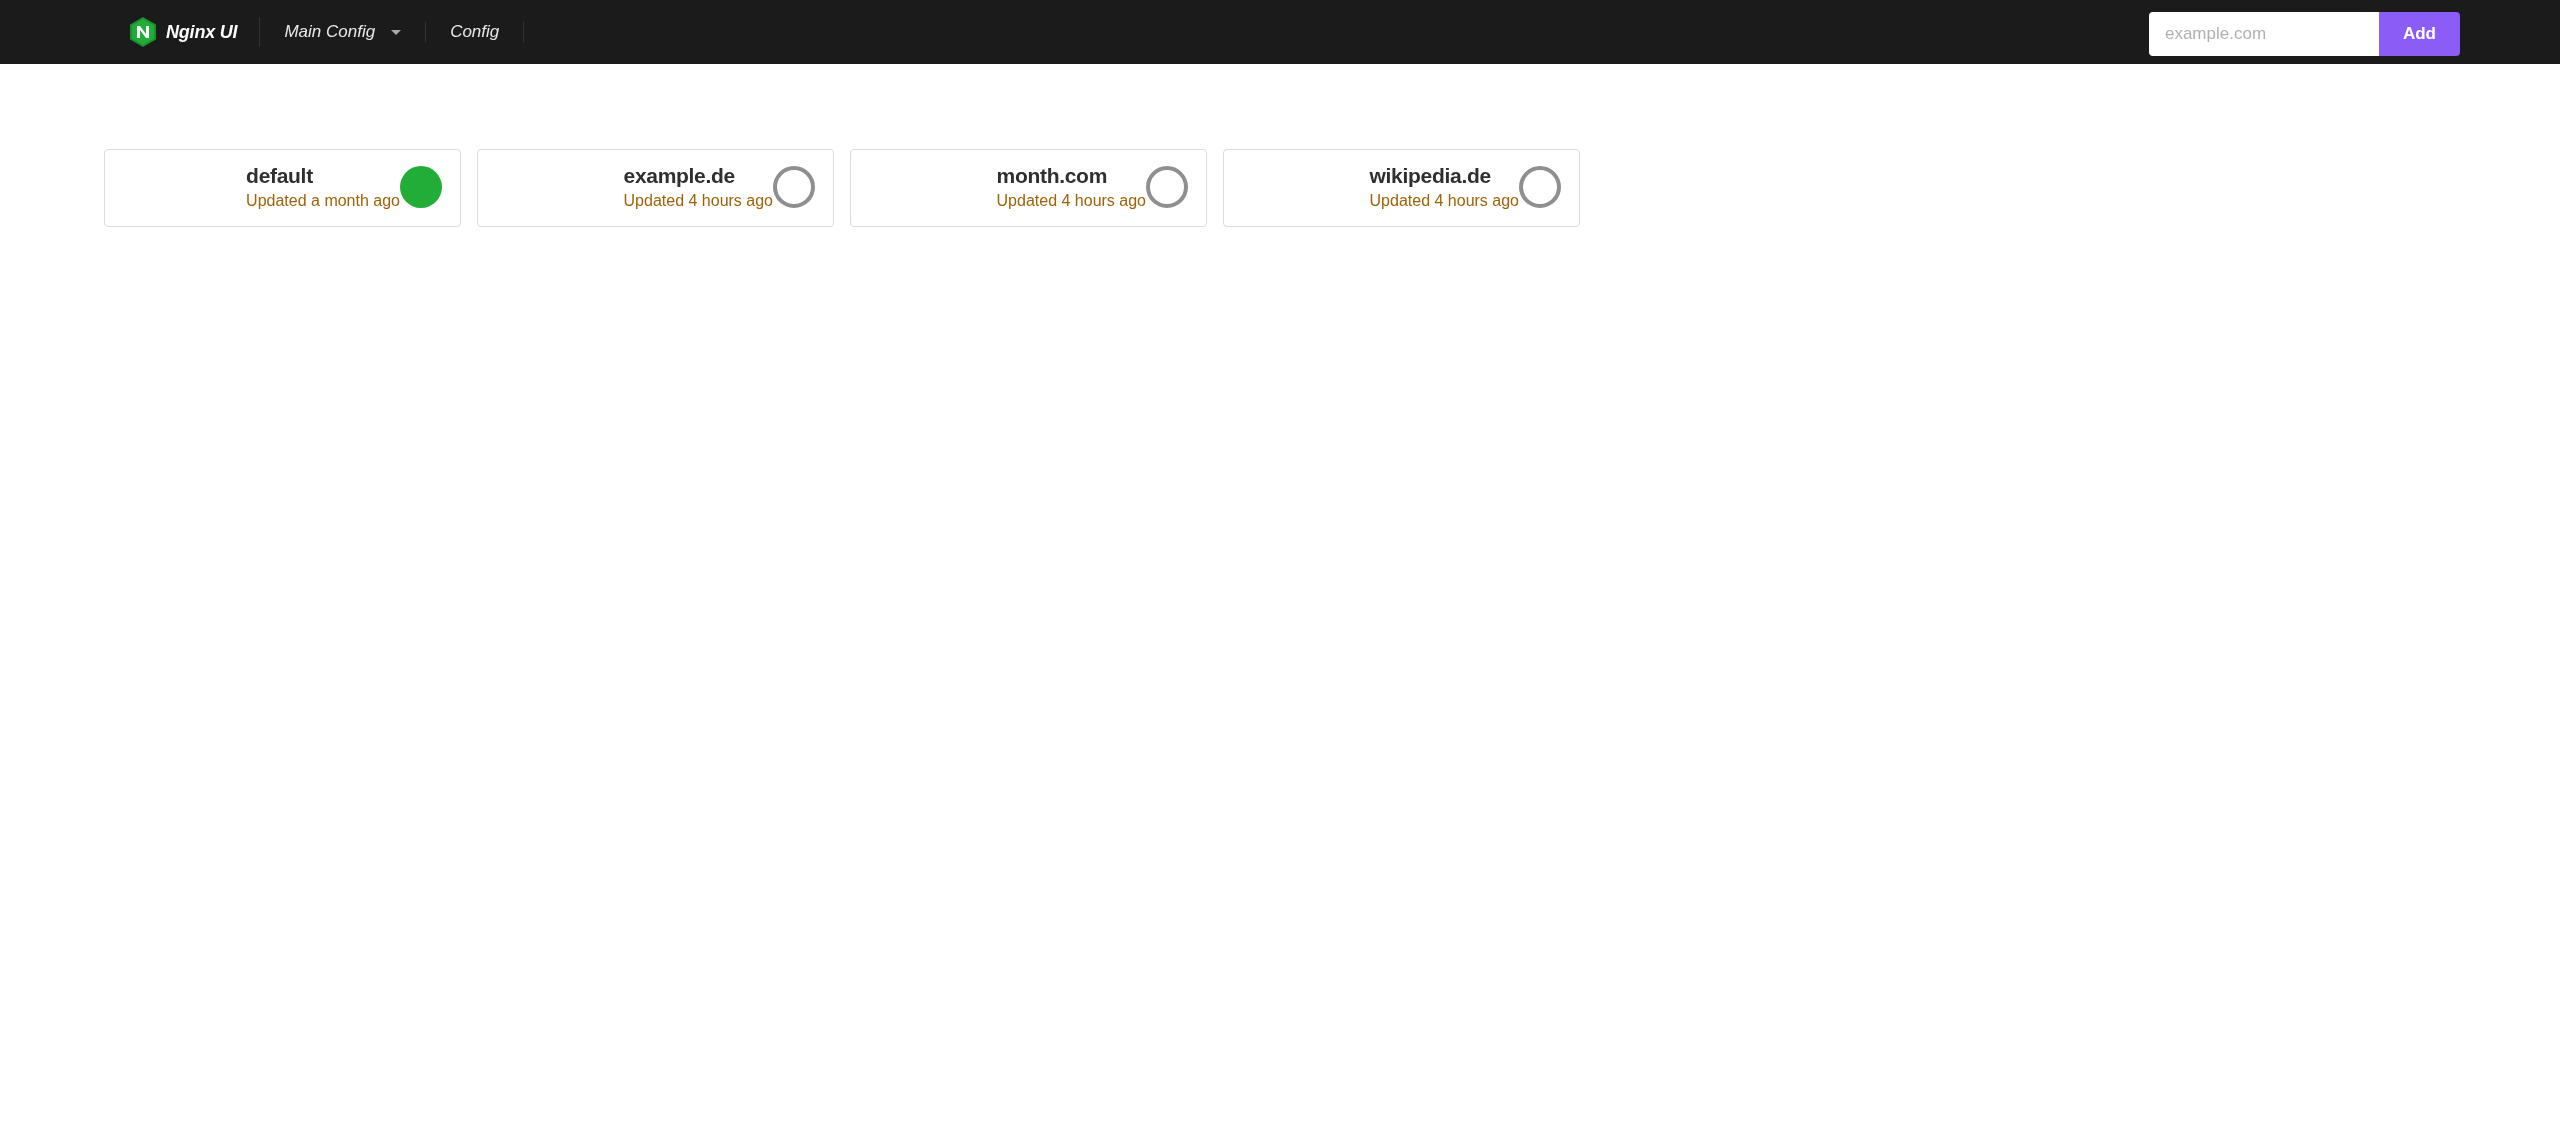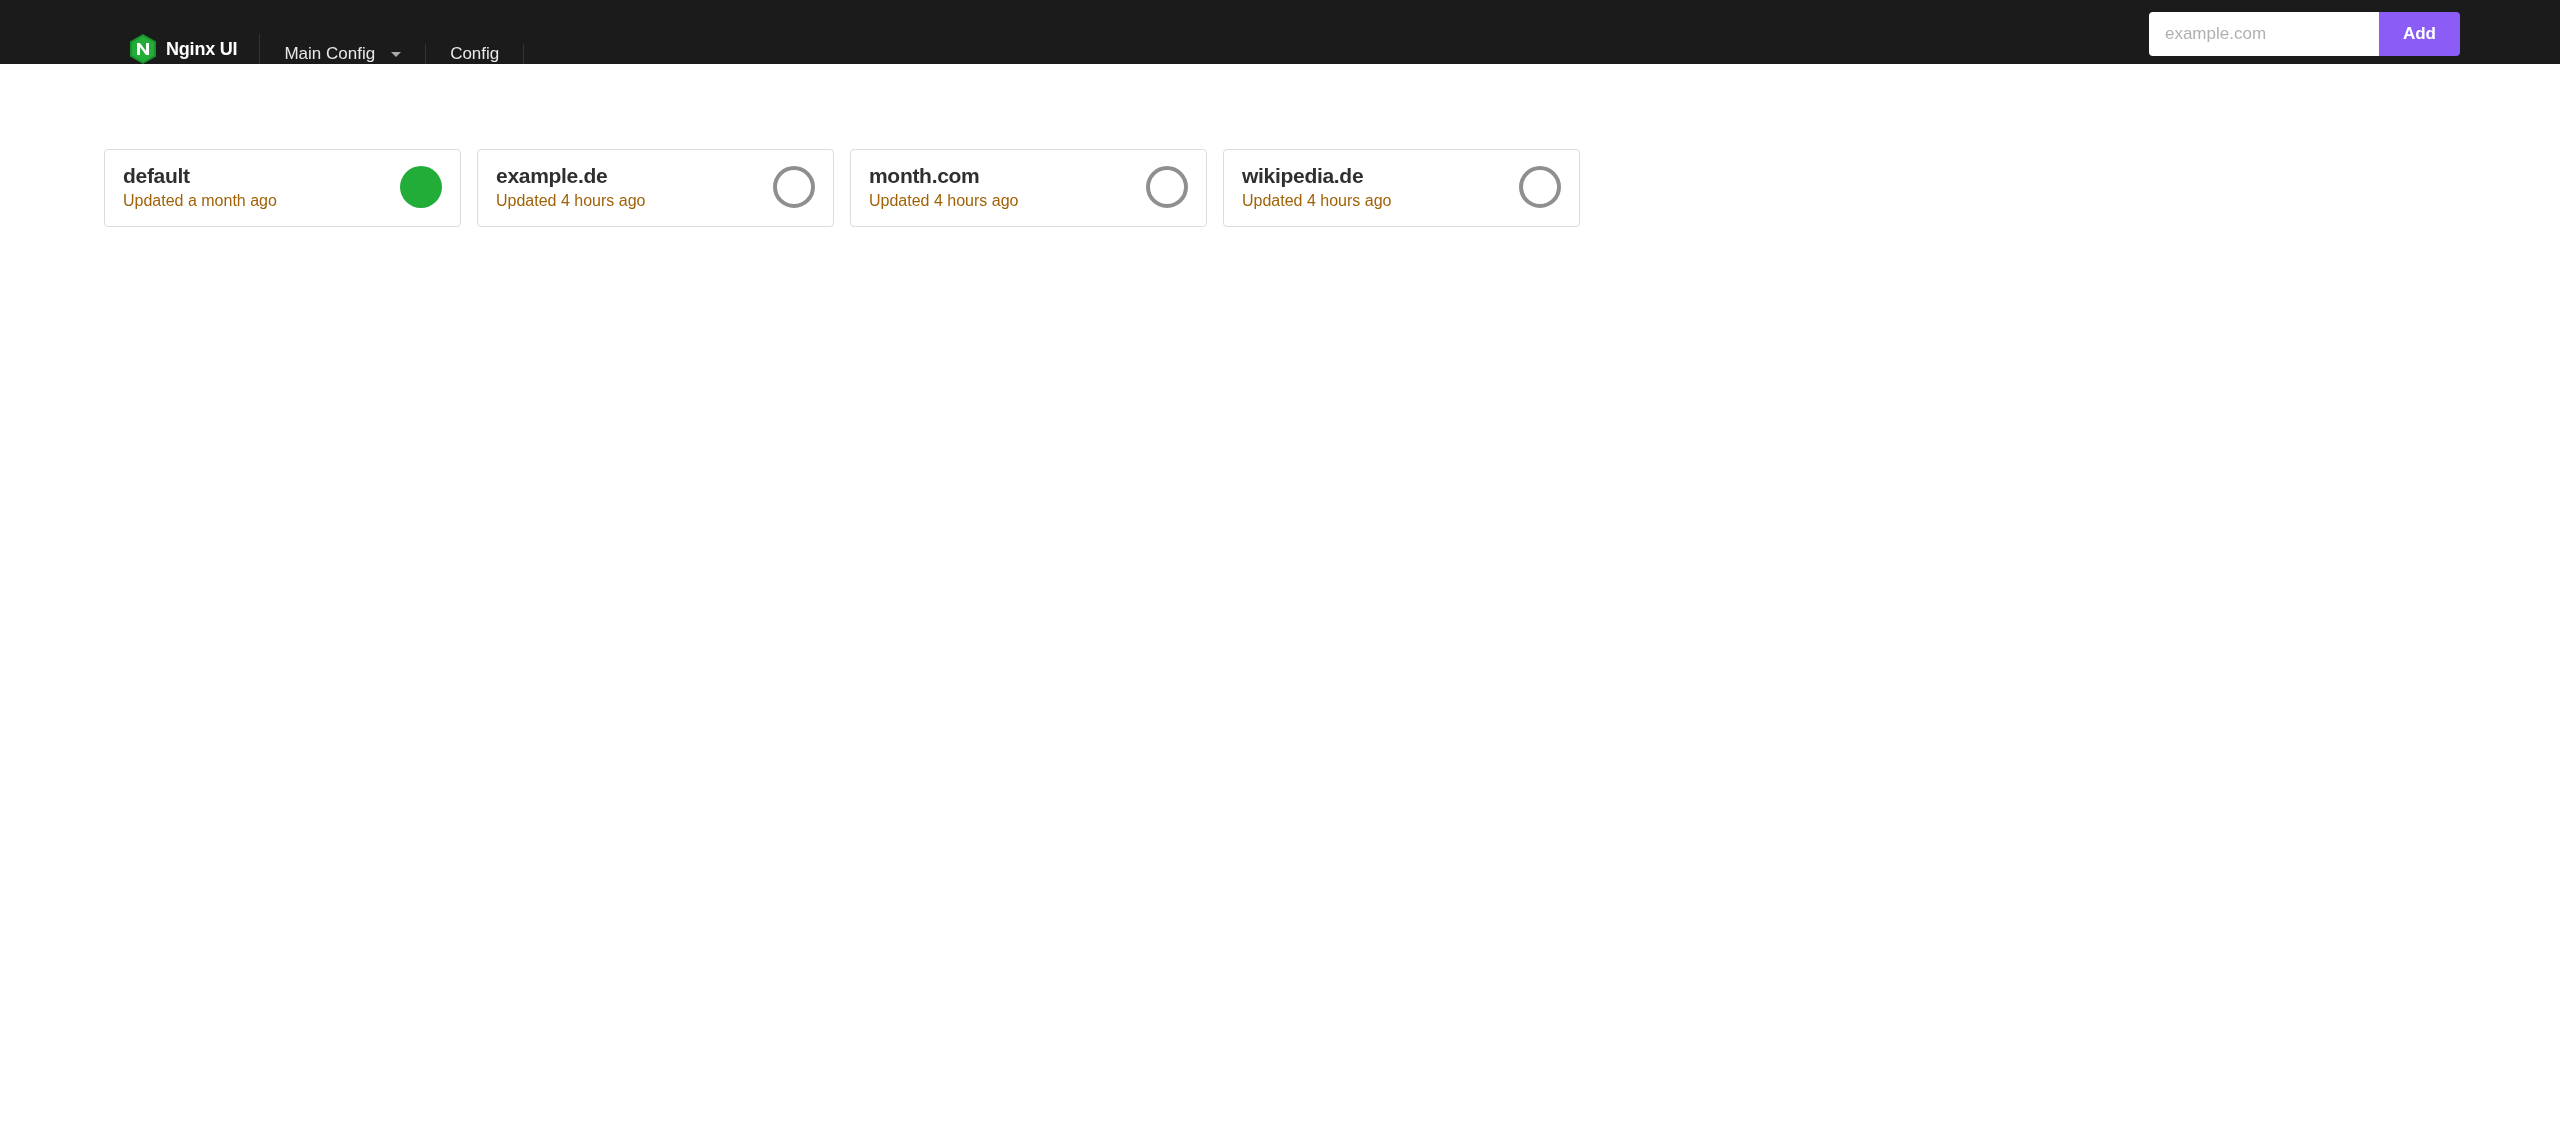--- a/index.html
+++ b/index.html
@@ -10,22 +10,23 @@
     }
     .navbar {
       background: #1b1b1b;
       height: 64px;
       display: flex;
       align-items: stretch;
       padding: 0 0 0 0;
     }
     .navbar-left {
       display: flex;
-      align-items: flex-end;
+      align-items: center;
       flex: 1;
+      font-style: italic;
     }
     .brand {
       display: flex;
       align-items: center;
       padding: 0 22px 0 130px;
       gap: 10px;
       border-right: 1px solid #333;
     }
     .brand-logo {
       width: 26px;
@@ -94,21 +95,21 @@
       flex-wrap: wrap;
       gap: 16px;
     }
     .card {
       width: 357px;
       border: 1px solid #dcdcdc;
       border-radius: 4px;
       padding: 14px 18px 16px 18px;
       display: flex;
       align-items: center;
-      justify-content: space-between;
+      justify-content: flex-end;
       cursor: pointer;
       background: #fff;
     }
     .card-text { display: flex; flex-direction: column; }
     .card-title {
       font-size: 21px;
       font-weight: 700;
       color: #2f2f2f;
       letter-spacing: -0.3px;
     }

